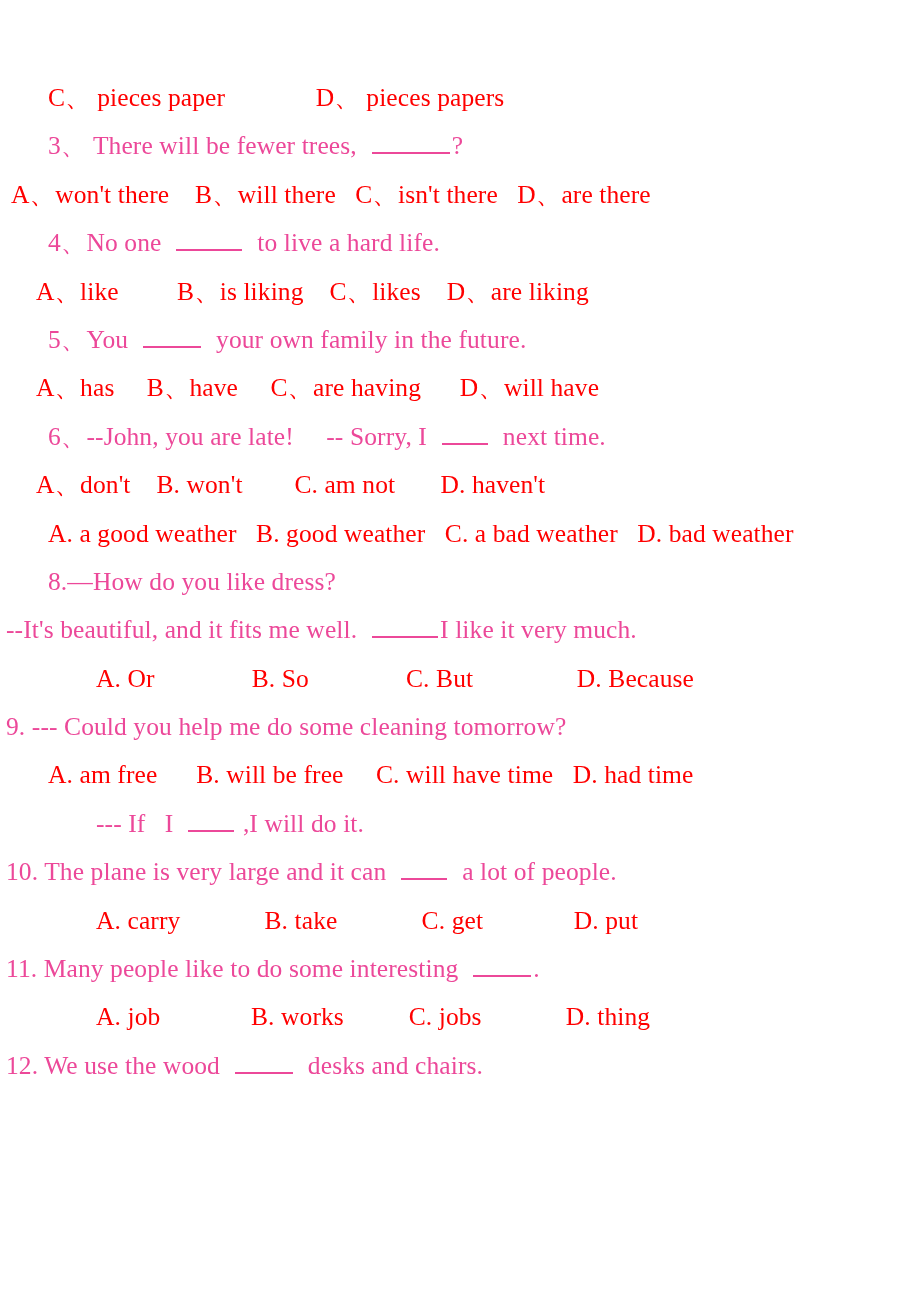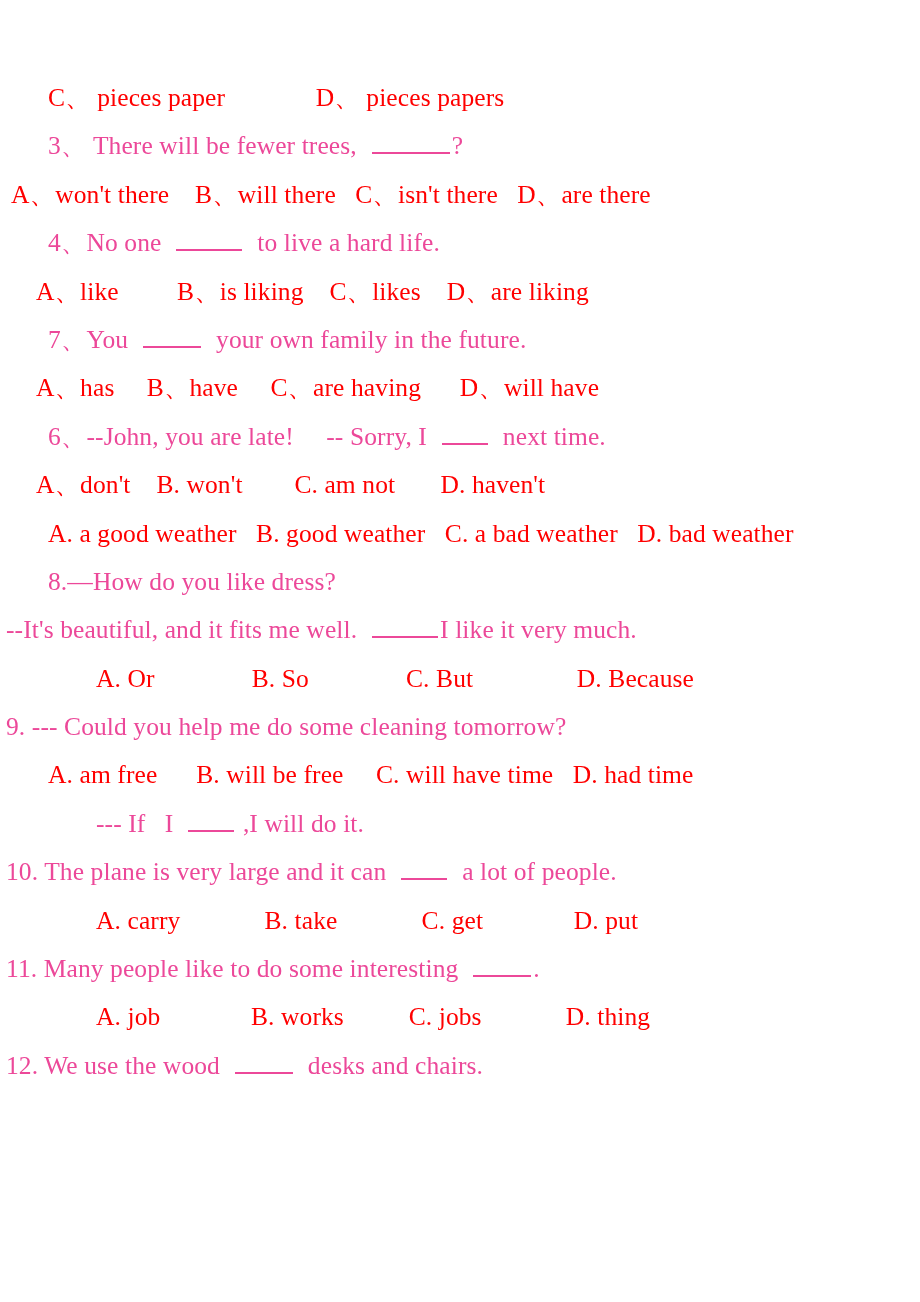--- a/index.html
+++ b/index.html
@@ -67,21 +67,21 @@
 </head>
 <body>
 
 <div class="page">
   <div class="lines">
       <div class="line opt ind-0"><span>C、 pieces paper              D、 pieces papers</span></div>
       <div class="line q ind-0"><span>3、 There will be fewer trees,  </span><span class="blank w-xl"></span><span>?</span></div>
       <div class="line opt ind-1"><span> A、won't there    B、will there   C、isn't there   D、are there</span></div>
       <div class="line q ind-0"><span>4、No one  </span><span class="blank w-lg"></span><span>  to live a hard life.</span></div>
       <div class="line opt ind-4"><span>A、like         B、is liking    C、likes    D、are liking</span></div>
-      <div class="line q ind-0"><span>7、You  </span><span class="blank w-md"></span><span>  your own family in the future.</span></div>
+      <div class="line q ind-0"><span>5、You  </span><span class="blank w-md"></span><span>  your own family in the future.</span></div>
       <div class="line opt ind-4"><span>A、has     B、have     C、are having      D、will have</span></div>
       <div class="line q ind-0"><span>6、--John, you are late!     -- Sorry, I  </span><span class="blank w-sm"></span><span>  next time.</span></div>
       <div class="line opt ind-4"><span>A、don't    B. won't        C. am not       D. haven't</span></div>
       <div class="line opt ind-0"><span>A. a good weather   B. good weather   C. a bad weather   D. bad weather</span></div>
       <div class="line q ind-0"><span>8.—How do you like dress?</span></div>
       <div class="line q ind-2"><span>--It's beautiful, and it fits me well.  </span><span class="blank w-lg"></span><span>I like it very much.</span></div>
       <div class="line opt ind-3"><span>A. Or               B. So               C. But                D. Because</span></div>
       <div class="line q ind-1"><span>9. --- Could you help me do some cleaning tomorrow?</span></div>
       <div class="line opt ind-0"><span>A. am free      B. will be free     C. will have time   D. had time</span></div>
       <div class="line q ind-3"><span>--- If   I  </span><span class="blank w-sm"></span><span> ,I will do it.</span></div>

